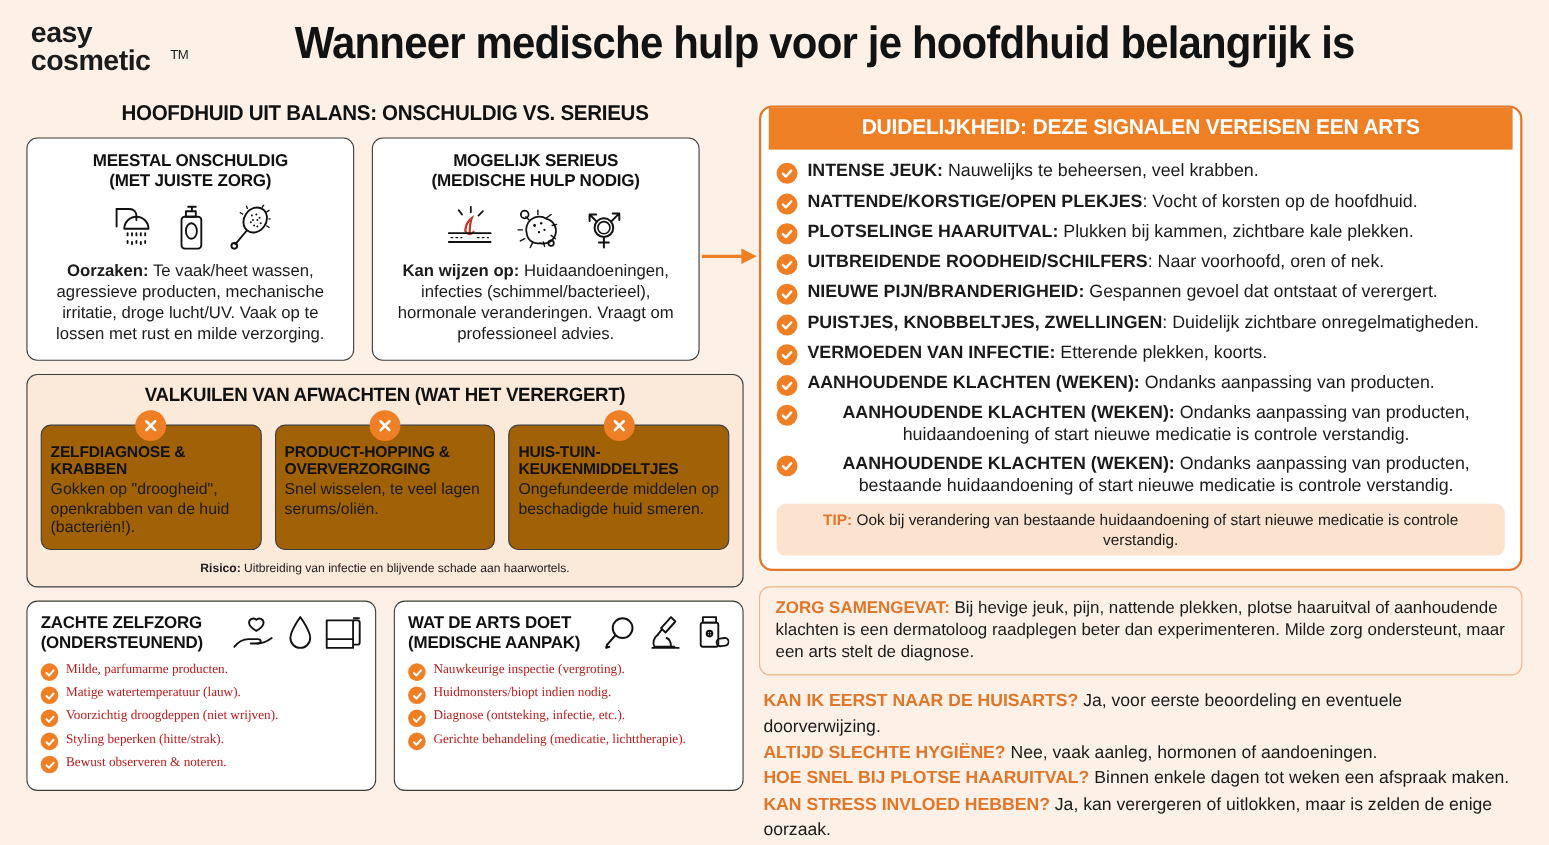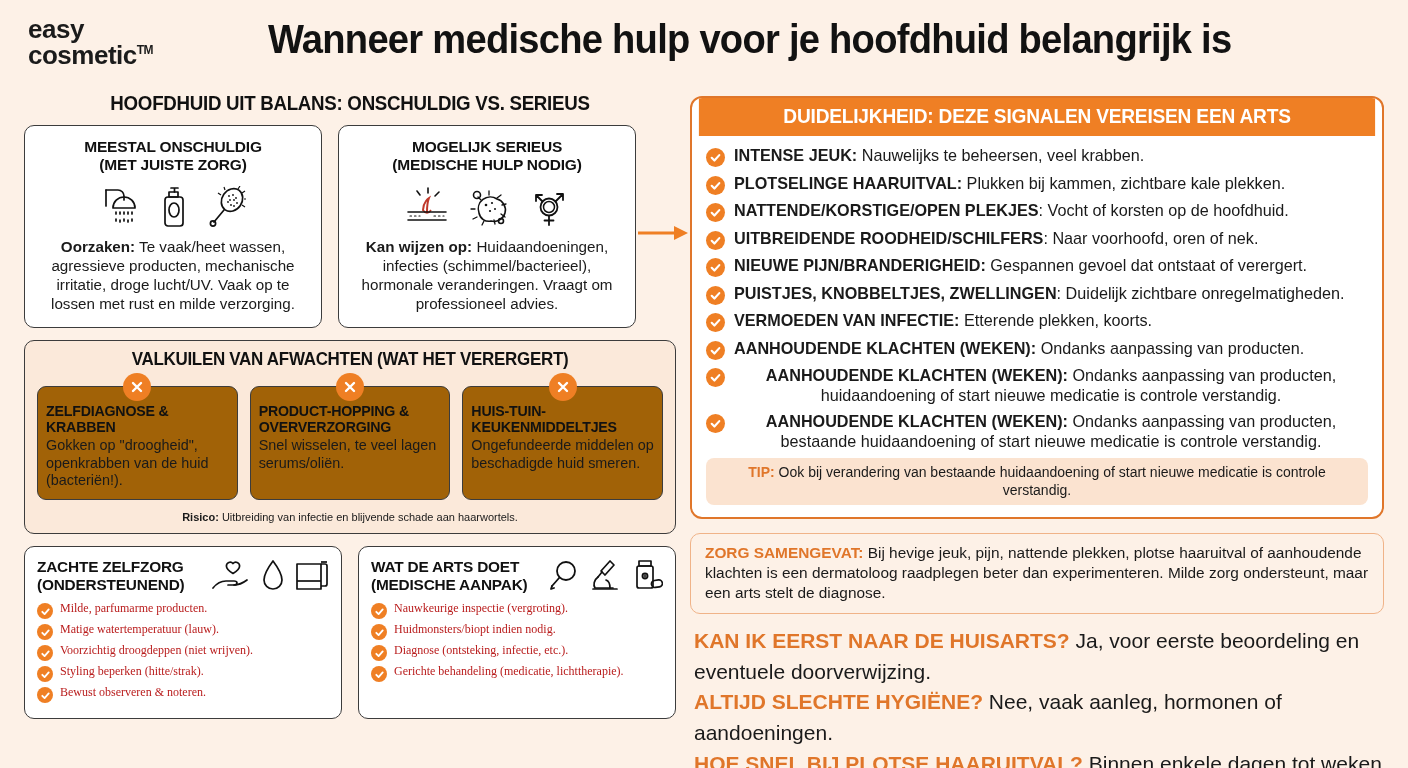--- a/index.html
+++ b/index.html
@@ -13,21 +13,21 @@
 
   
   .header { position: absolute; left: 0; top: 0; width: 1408px; height: 88px; }
   .logo { position: absolute; left: 28px; top: 16px; line-height: 1.0; }
   .logo .l1, .logo .l2 {
     font-family: "Liberation Sans", sans-serif;
     font-weight: bold; font-size: 26px; color: #1b1b1b; letter-spacing: -0.5px;
     display:block;
   }
   .logo .l2 { position: relative; }
-  .logo .tm { font-size: 12px; vertical-align: super; font-weight: bold; }
+  .logo .tm { font-size: 12px; vertical-align: super; font-weight: normal; margin-left: 18px; }
   .title {
     position: absolute; left: 268px; top: 16px; width: 1120px;
     font-family: "Liberation Sans Narrow","Liberation Sans", sans-serif;
     font-weight: bold; font-size: 41px; color: #121212;
     letter-spacing: -0.8px; white-space: nowrap;
     transform: scaleX(0.93); transform-origin: left top;
   }
 
   
   .left-col { position: absolute; left: 24px; top: 92px; width: 652px; }
@@ -117,21 +117,21 @@
             font-family:"Liberation Sans Narrow","Liberation Sans", sans-serif; }
   .tip .lbl { color:#e0762a; font-weight:bold; }
 
   .summary { margin-top:14px; border:1.5px solid #f0b388; border-radius:10px;
              background:#fdf1e7; padding:9px 14px 10px; }
   .summary .t { font-size:15.4px; color:#1a1a1a; line-height:1.3;
                 font-family:"Liberation Sans Narrow","Liberation Sans", sans-serif; }
   .summary .lbl { color:#e0762a; font-weight:bold; }
 
   .faq { margin-top:12px; padding-left:4px; }
-  .faq .row { font-size:21px; color:#1a1a1a; line-height:1.46;
+  .faq .row { font-size:16px; color:#1a1a1a; line-height:1.46;
               font-family:"Liberation Sans Narrow","Liberation Sans", sans-serif; }
   .faq .q { color:#e0762a; font-weight:bold; }
 </style>
 </head>
 <body>
 
 <div class="page">
 
   <div class="header">
     <div class="logo">
@@ -419,30 +419,30 @@
             </span>
             <span class="txt"><b>INTENSE JEUK:</b><span> Nauwelijks te beheersen, veel krabben.</span></span>
           </div>
 
         <div class="sig">
             <span class="chk2">
               <svg width="13" height="13" viewBox="0 0 12 12" stroke="#fff" stroke-width="2" fill="none" stroke-linecap="round" stroke-linejoin="round">
                 <path d="M2.5 6.3l2.5 2.5 4.5-5"></path>
               </svg>
             </span>
+            <span class="txt"><b>NATTENDE/KORSTIGE/OPEN PLEKJES</b><span>: Vocht of korsten op de hoofdhuid.</span></span>
+          </div>
+
+        <div class="sig">
+            <span class="chk2">
+              <svg width="13" height="13" viewBox="0 0 12 12" stroke="#fff" stroke-width="2" fill="none" stroke-linecap="round" stroke-linejoin="round">
+                <path d="M2.5 6.3l2.5 2.5 4.5-5"></path>
+              </svg>
+            </span>
             <span class="txt"><b>PLOTSELINGE HAARUITVAL:</b><span> Plukken bij kammen, zichtbare kale plekken.</span></span>
-          </div>
-
-        <div class="sig">
-            <span class="chk2">
-              <svg width="13" height="13" viewBox="0 0 12 12" stroke="#fff" stroke-width="2" fill="none" stroke-linecap="round" stroke-linejoin="round">
-                <path d="M2.5 6.3l2.5 2.5 4.5-5"></path>
-              </svg>
-            </span>
-            <span class="txt"><b>NATTENDE/KORSTIGE/OPEN PLEKJES</b><span>: Vocht of korsten op de hoofdhuid.</span></span>
           </div>
 
         <div class="sig">
             <span class="chk2">
               <svg width="13" height="13" viewBox="0 0 12 12" stroke="#fff" stroke-width="2" fill="none" stroke-linecap="round" stroke-linejoin="round">
                 <path d="M2.5 6.3l2.5 2.5 4.5-5"></path>
               </svg>
             </span>
             <span class="txt"><b>UITBREIDENDE ROODHEID/SCHILFERS</b><span>: Naar voorhoofd, oren of nek.</span></span>
           </div>

